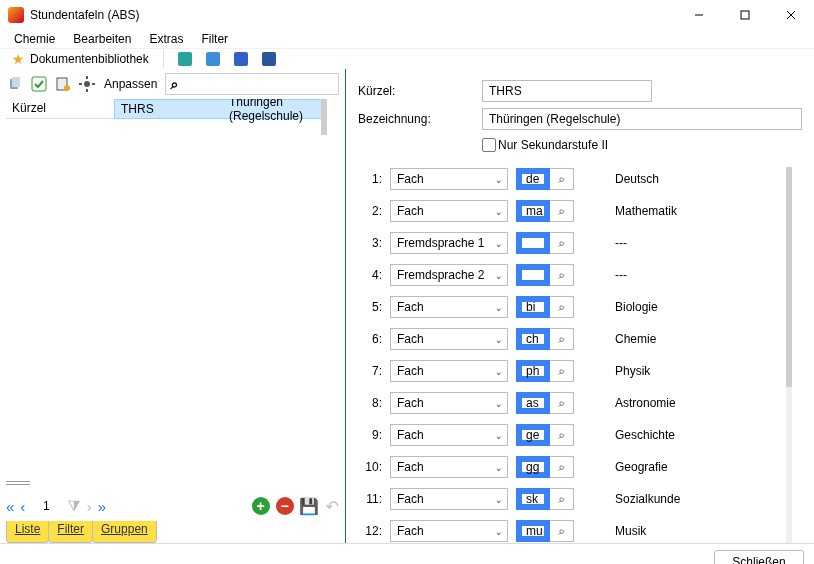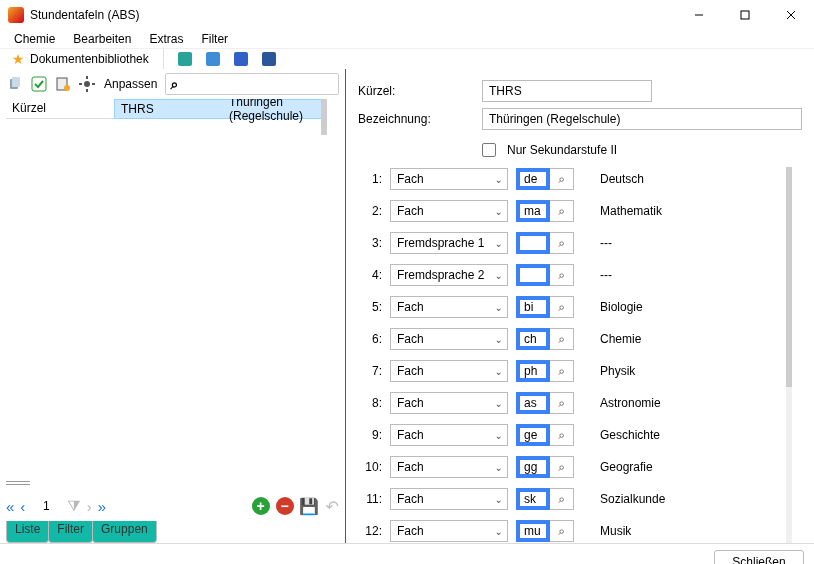--- a/index.html
+++ b/index.html
@@ -65,41 +65,41 @@
   .pager .navb.disabled { color: #b8b8b8; }
   .pager .filter-icn { color: #b8b8b8; font-size: 15px; }
   .pager .pagenum { width: 30px; text-align: center; }
   .circ { width: 18px; height: 18px; border-radius: 9px; color: #fff; display: flex; align-items: center; justify-content: center; font-weight: bold; font-size: 14px; line-height: 1; }
   .circ-g { background: #2aa039; }
   .circ-r { background: #d13b2a; }
   .disk { color: #bfbfbf; font-size: 16px; }
   .undo { color: #bfbfbf; font-size: 16px; }
 
   .tabs { display: flex; height: 22px; padding-left: 6px; }
-  .tab { border: 1px solid #bcbcbc; border-top: none; border-radius: 0 0 4px 4px; padding: 1px 8px; margin-right: -1px; background: #14b8a6; color: #333; }
+  .tab { border: 1px solid #bcbcbc; border-top: none; border-radius: 0 0 4px 4px; padding: 1px 8px; margin-right: -1px; background: #fde047; color: #333; text-decoration: underline; }
 
   
   .right { flex: 1; display: flex; flex-direction: column; padding: 8px 12px 0 12px; }
   .form-row { display: flex; align-items: center; height: 28px; gap: 8px; }
   .form-row .lbl { width: 116px; }
   .text-field { flex: 1; height: 22px; border: 1px solid #bcbcbc; padding: 0 6px; display: flex; align-items: center; background: #fff; }
-  .chk-row { display: flex; align-items: flex-end; height: 24px; padding-left: 124px; gap: 11px; }
+  .chk-row { display: flex; align-items: center; height: 24px; padding-left: 124px; gap: 2px; }
   .chk { width: 14px; height: 14px; border: 1px solid #777; border-radius: 2px; }
 
   .rows-wrap { margin-top: 10px; flex: 1; overflow: hidden; position: relative; border-right: 10px solid transparent; }
   .rows-inner { display: flex; flex-direction: column; gap: 8px; padding-right: 10px; }
   .rsc { position: absolute; right: -2px; top: 0; bottom: 0; width: 8px; background: #f0f0f0; }
   .rsc .thumb { position: absolute; top: 0; width: 8px; height: 220px; background: #cdcdcd; }
   .srow { display: flex; align-items: center; gap: 8px; height: 24px; }
   .srow .num { width: 24px; text-align: right; }
   .select { width: 118px; height: 22px; border: 1px solid #bcbcbc; display: flex; align-items: center; justify-content: space-between; padding: 0 4px 0 6px; background: #fff; }
   .select .caret { font-size: 10px; color: #555; }
-  .code { width: 34px; height: 22px; border: 4px solid #3b82f6; padding: 0 4px; display: flex; align-items: center; background: #fff; }
+  .code { width: 34px; height: 22px; border: 6px solid #3b82f6; padding: 0 4px; display: flex; align-items: center; background: #fff; }
   .lookup { width: 24px; height: 22px; border: 1px solid #bcbcbc; border-left: none; display: flex; align-items: center; justify-content: center; background: #fff; color: #555; font-size: 13px; }
-  .subj { margin-left: 18px; }
+  .subj { margin-left: 33px; }
 
   
   .bottom { height: 36px; border-top: 1px solid #dcdcdc; display: flex; align-items: center; justify-content: flex-end; padding: 0 10px; background: #fff; }
   .close-btn { min-width: 90px; height: 24px; border: 1px solid #bcbcbc; border-radius: 3px; background: #fff; display: flex; align-items: center; justify-content: center; padding: 0 14px; }
 
   
   .ic-copy { fill: #8aa4b8; }
   .ic-check { stroke: #2aa039; stroke-width: 2; fill: none; }
   .ic-new { stroke: #555; fill: #eee; }
   .ic-gear { fill: #555; }

